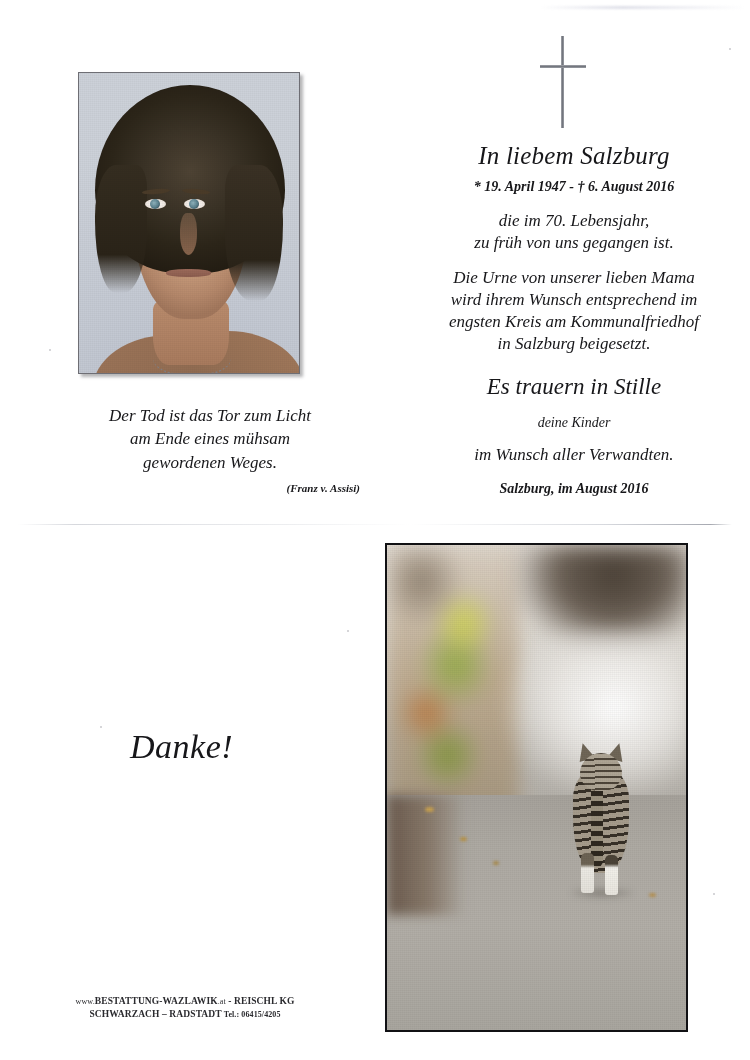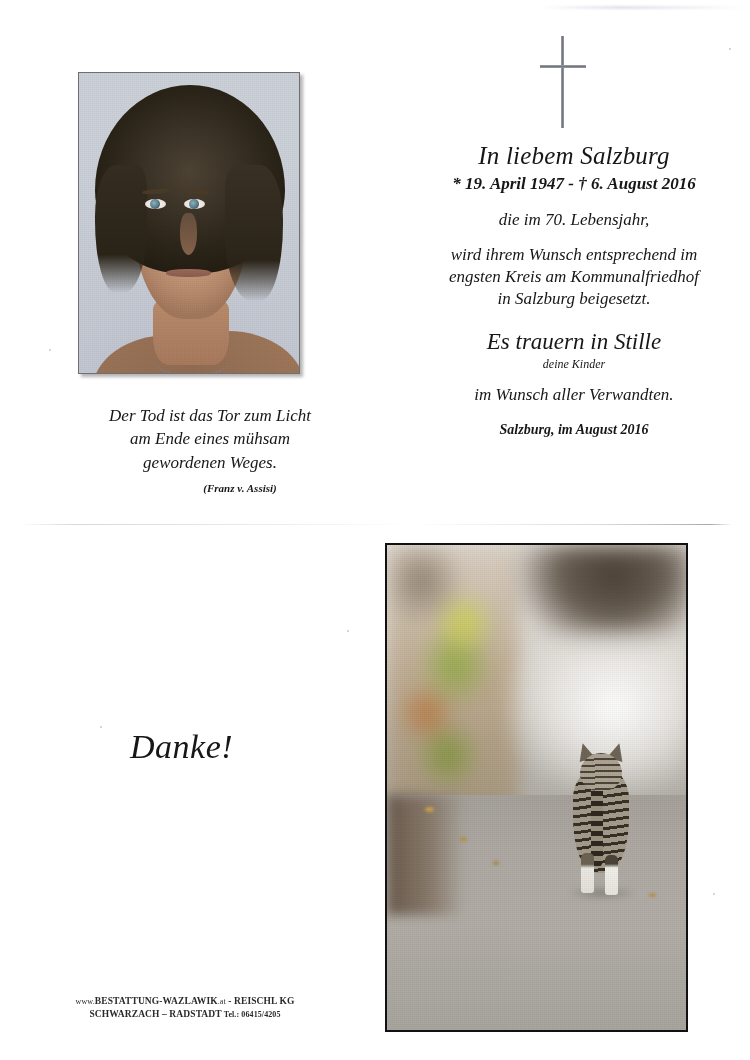--- a/index.html
+++ b/index.html
@@ -167,46 +167,46 @@
     left: 400px;
     top: 140px;
     width: 348px;
     text-align: center;
     font-style: italic;
     line-height: 1.30;
   }
   .m-line1 { font-size: 25px; letter-spacing: 0.2px; }
   .m-line2 { font-size: 16px; margin-top: 4px; }
   .m-name  { font-size: 32px; margin-top: 9px; letter-spacing: 0.3px; }
-  .m-dates { font-size: 17px; font-weight: bold; }
+  .m-dates { font-size: 14px; margin-top: 5px; font-weight: bold; }
   .m-para  { font-size: 17px; margin-top: 14px; }
   .m-para.tight { margin-top: 13px; }
   .m-stille{ font-size: 23px; margin-top: 17px; }
-  .m-kinder{ font-size: 12px; }
+  .m-kinder{ font-size: 14px; margin-top: 12px; }
   .m-verw  { font-size: 17px; margin-top: 12px; }
   .m-place { font-size: 14px; margin-top: 14px; font-weight: bold; }
   .m-para div, .m-verw div, .m-kinder div { white-space: nowrap; }
 
   
   .poem {
     position: absolute;
     left: 60px;
     top: 404px;
     width: 300px;
     text-align: center;
     font-style: italic;
     font-size: 17px;
     line-height: 1.38;
   }
   .poem-attrib {
     margin-top: 7px;
     font-size: 11px;
     font-weight: bold;
     font-style: italic;
-    text-align: center;
+    text-align: right;
     padding-left: 60px;
   }
 
   
   .danke {
     position: absolute;
     left: 130px;
     top: 728px;
     font-style: italic;
     font-size: 34px;
@@ -380,22 +380,24 @@
   <div class="cross">
     <div class="v"></div>
     <div class="h"></div>
   </div>
 
   <div class="memorial">
     <div class="m-line1">In liebem Salzburg</div>
     <div class="m-dates">* 19. April 1947 - † 6. August 2016</div>
     <div class="m-para">
       <div>die im 70. Lebensjahr,</div>
+      <div>zu früh von uns gegangen ist.</div>
     </div>
     <div class="m-para tight">
+      <div>Die Urne von unserer lieben Mama</div>
       <div>wird ihrem Wunsch entsprechend im</div>
       <div>engsten Kreis am Kommunalfriedhof</div>
       <div>in Salzburg beigesetzt.</div>
     </div>
     <div class="m-stille">Es trauern in Stille</div>
     <div class="m-kinder">deine Kinder</div>
     <div class="m-verw">im Wunsch aller Verwandten.</div>
     <div class="m-place">Salzburg, im August 2016</div>
   </div>
 

